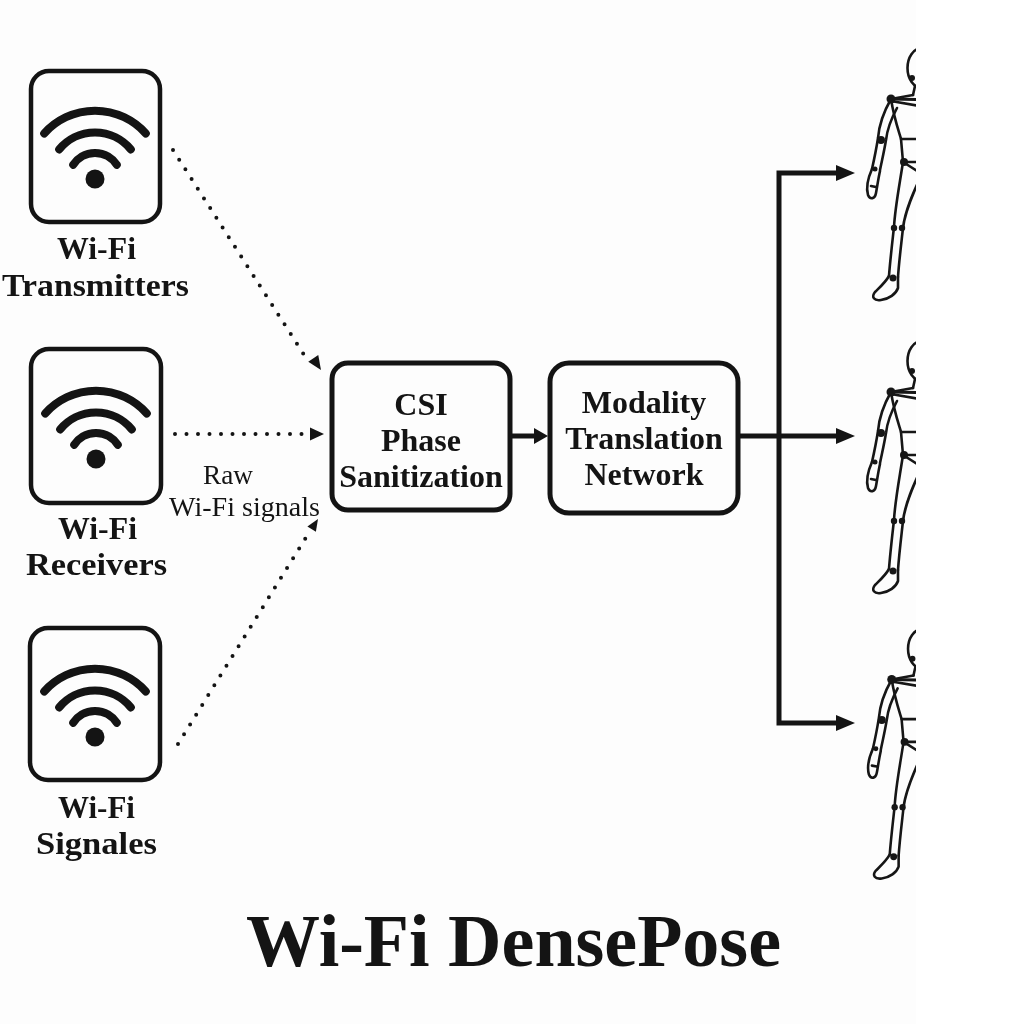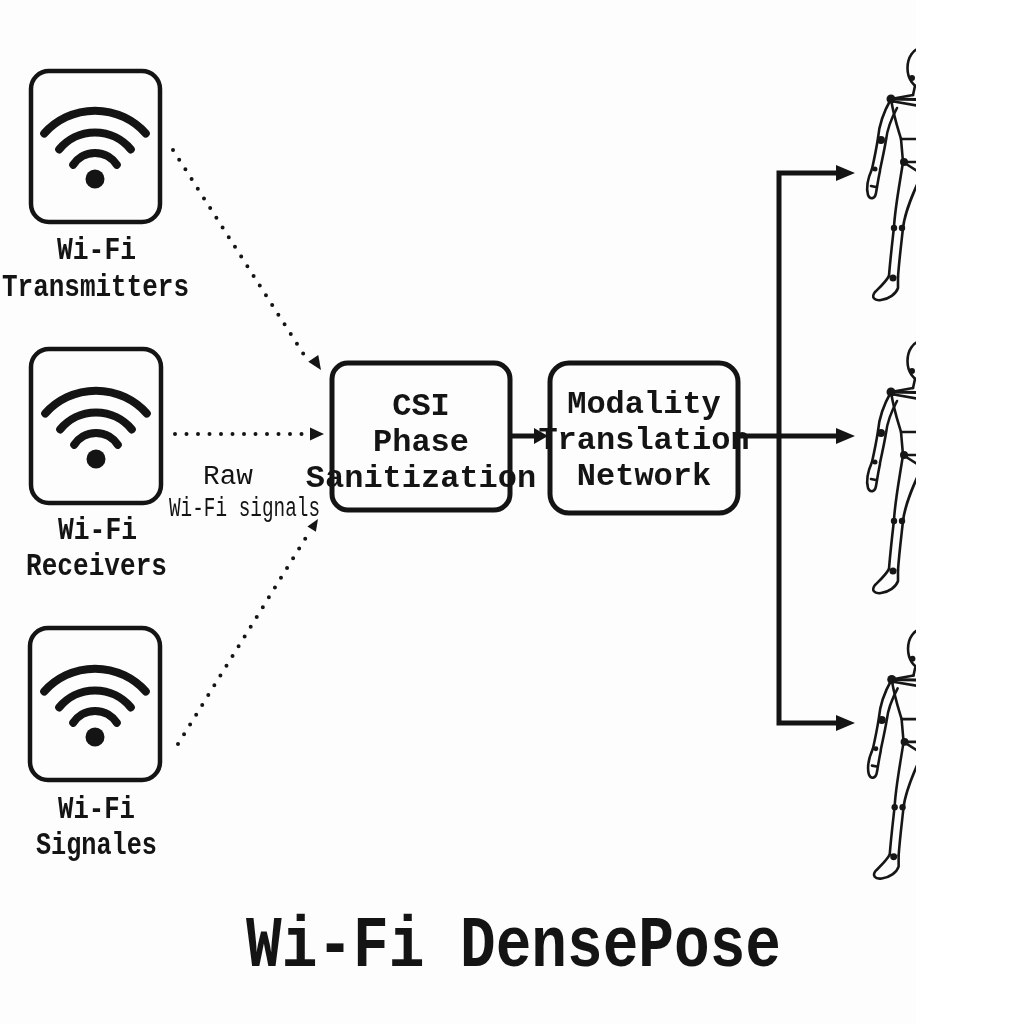--- a/index.html
+++ b/index.html
@@ -1,17 +1,17 @@
 <!DOCTYPE html>
 <html><head>
 <meta charset="utf-8">
 <style>
   html,body{margin:0;padding:0;background:#ffffff;}
   #canvas{position:relative;width:916px;height:1024px;background:#fdfdfd;overflow:hidden;
-          font-family:Liberation Mono, monospace;}
+          font-family:Liberation Serif, serif;}
   svg{position:absolute;top:0;left:0;}
   text{fill:#141414;}
   .lbl{font-weight:bold;font-size:31px;}
   .boxlbl{font-weight:bold;font-size:32px;}
   .small{font-weight:normal;font-size:27px;}
   .title{font-weight:bold;font-size:73px;}
 </style>
 </head>
 <body>
 <div id="canvas">

